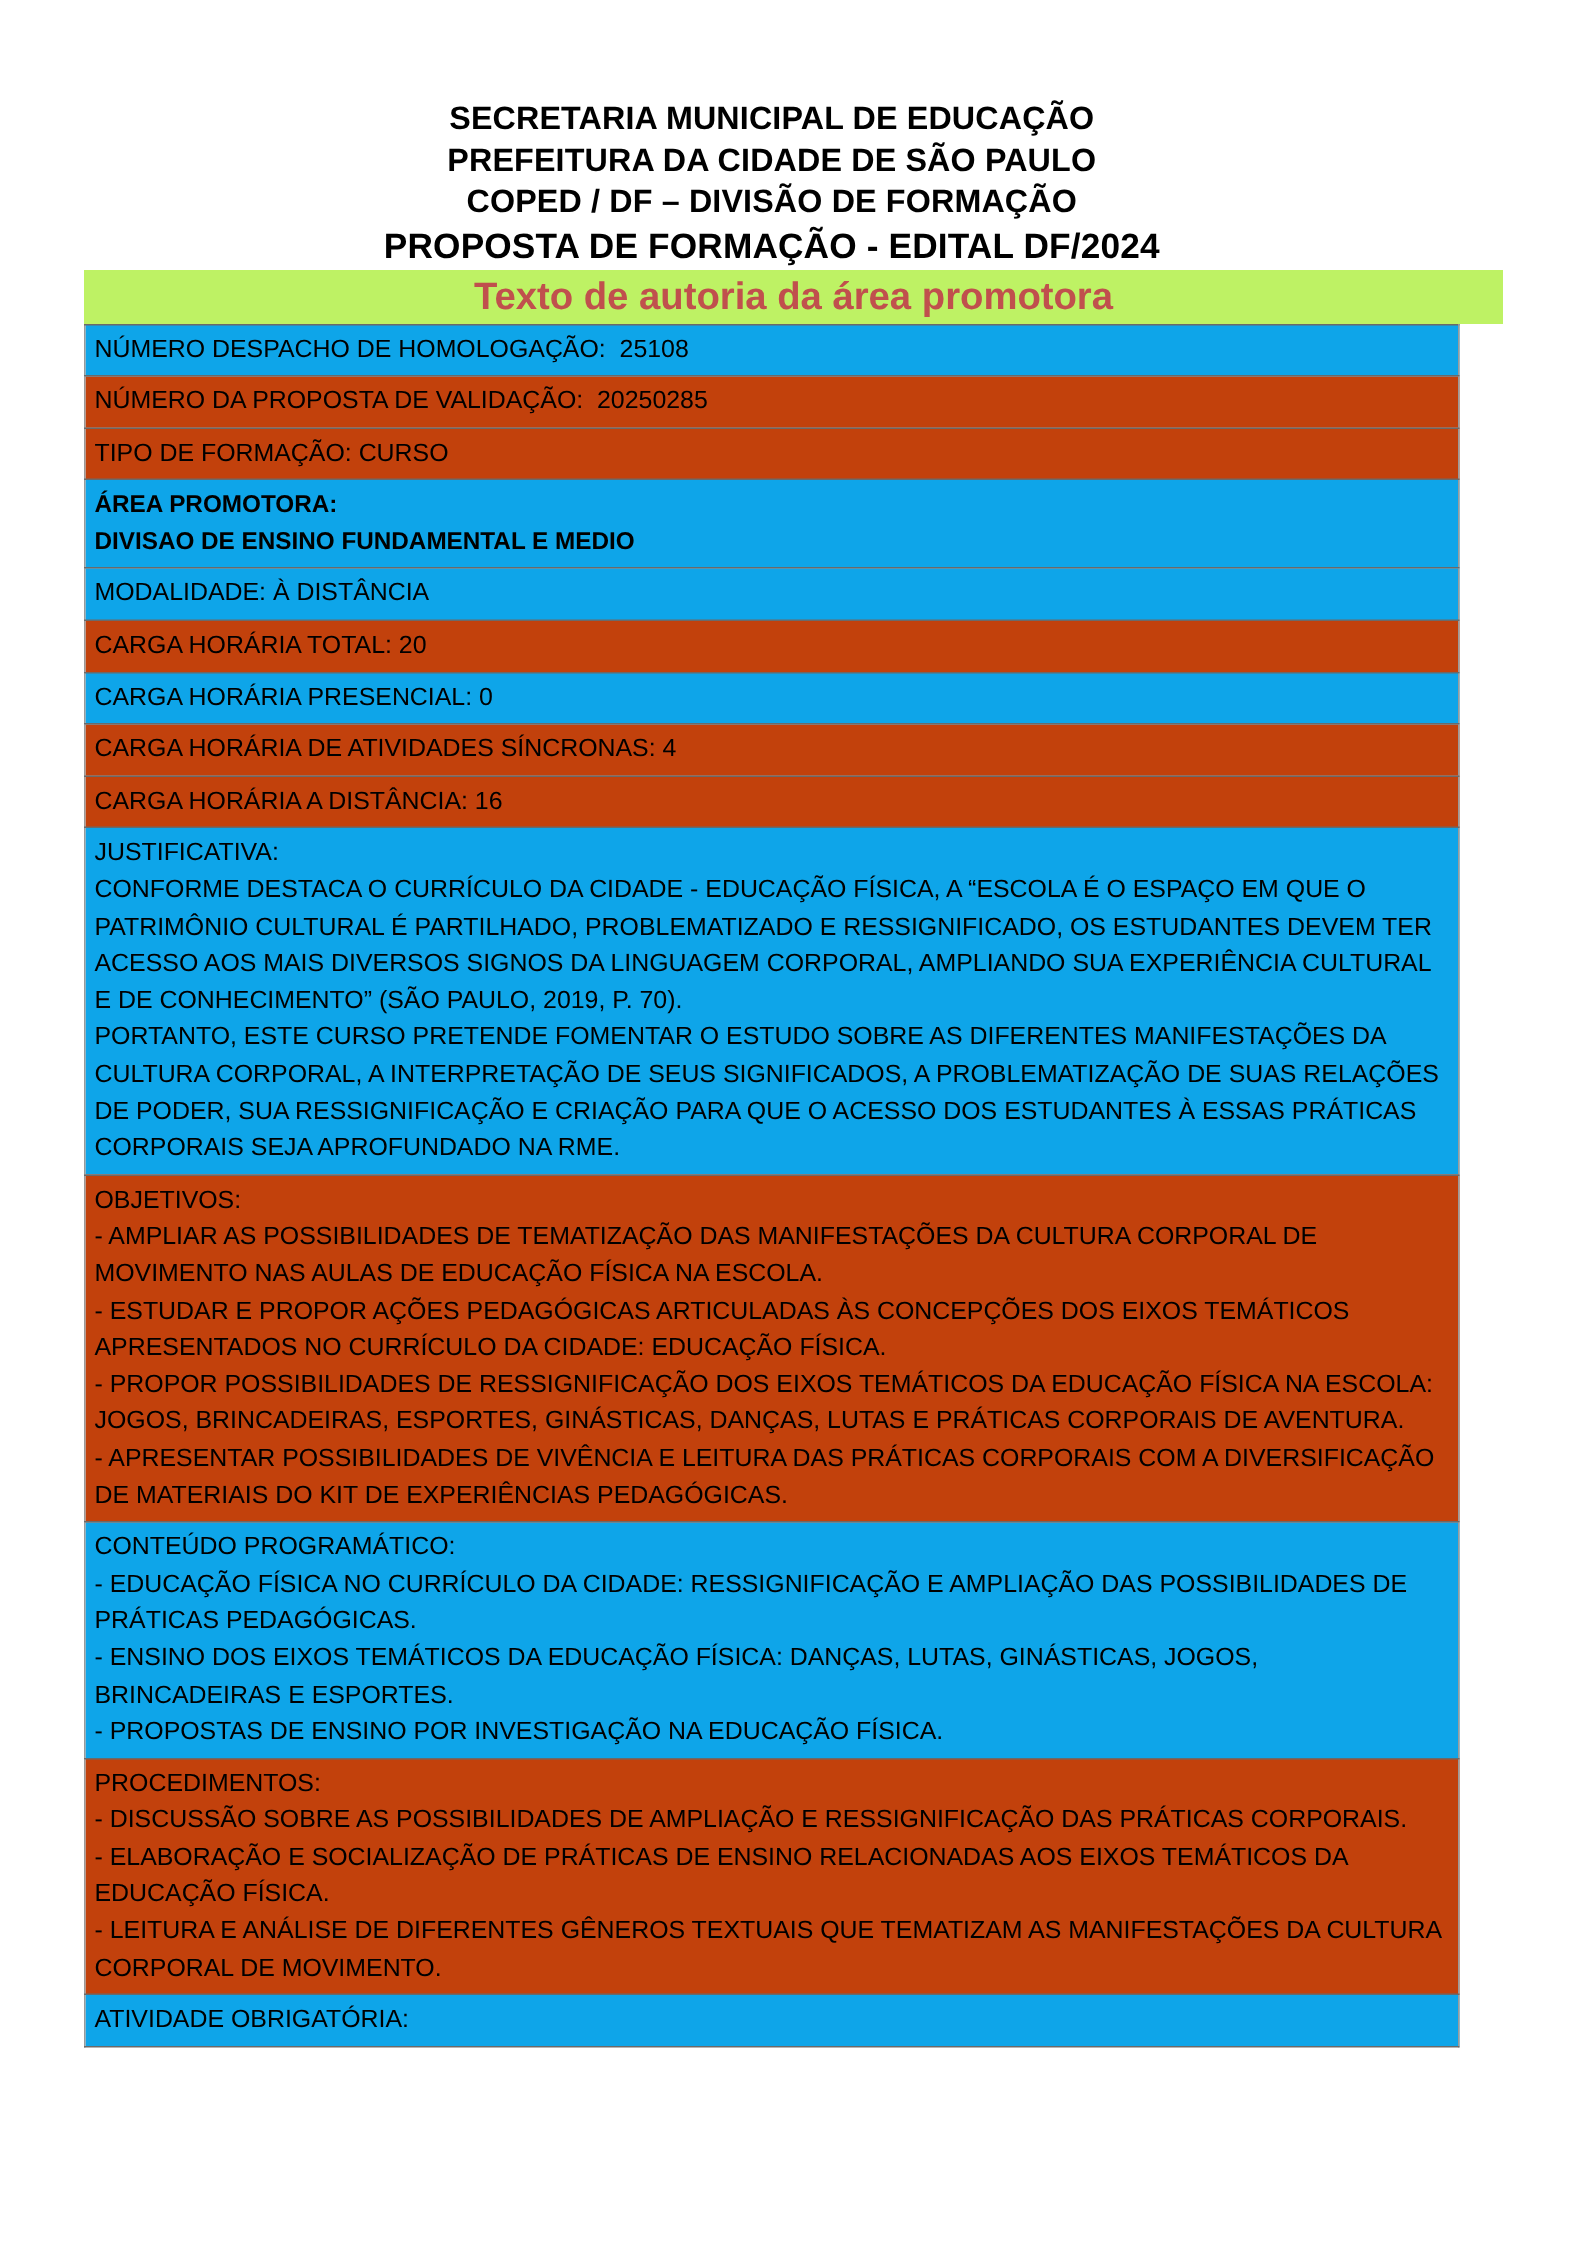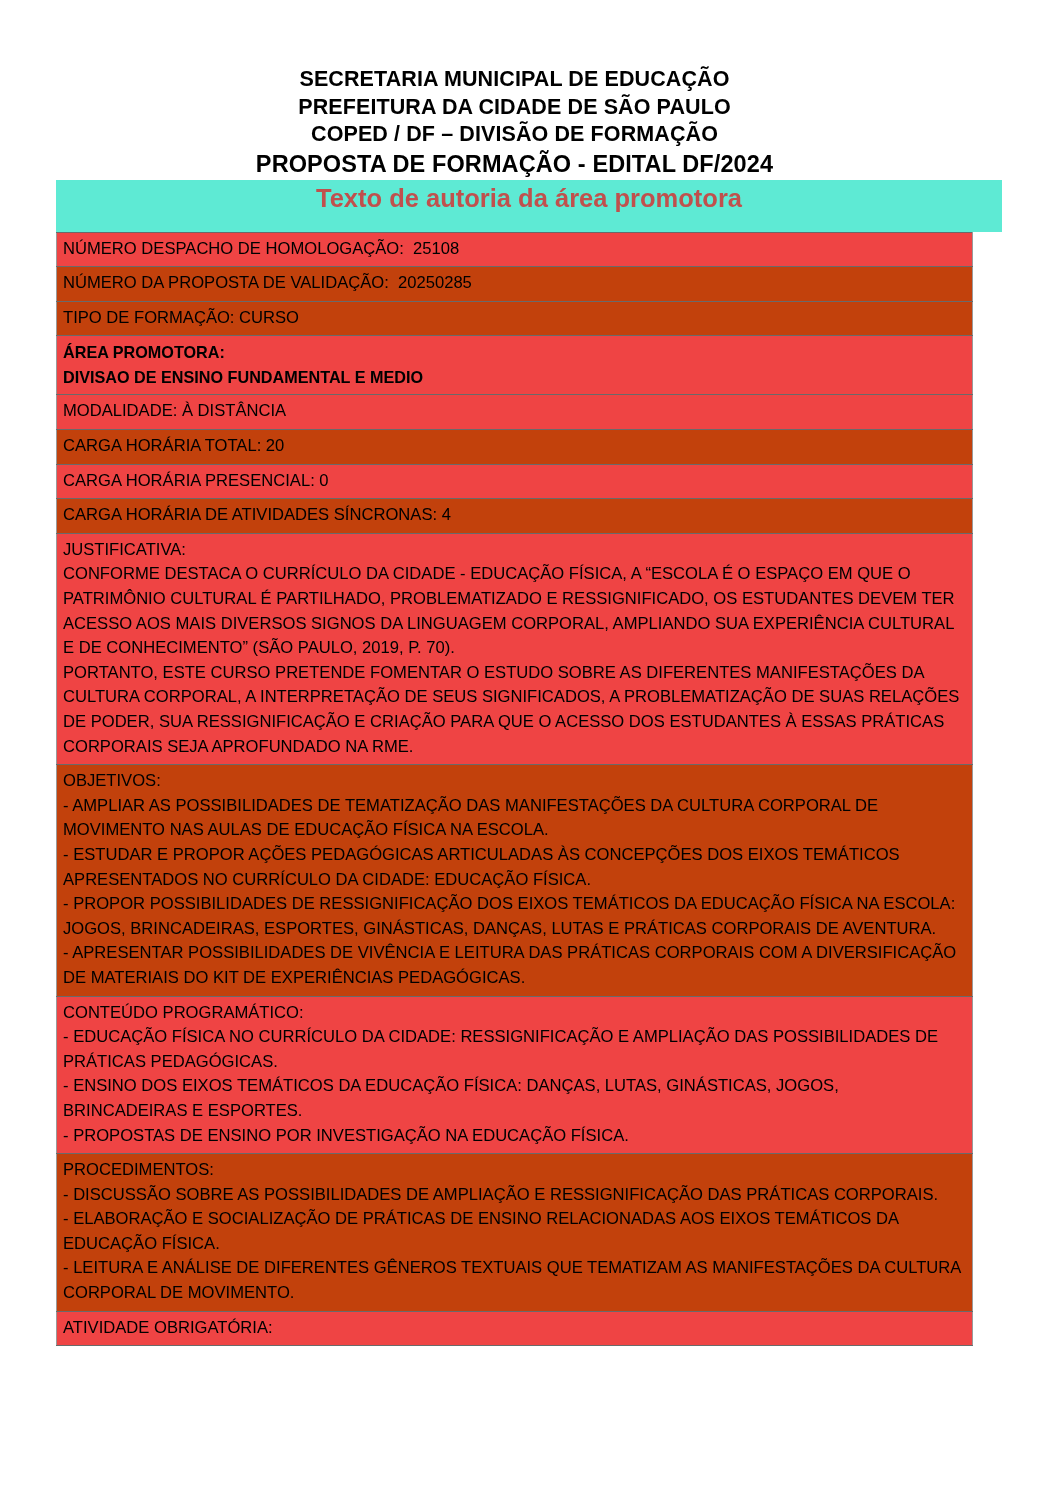--- a/index.html
+++ b/index.html
@@ -37,48 +37,48 @@
   .doc-header .line {
     white-space: nowrap;
   }
   .doc-header .line-main {
     font-size: 23.5px;
     line-height: 30px;
   }
 
   
   .banner {
-    background: #5eead4;
+    background: #bef264;
     text-align: center;
     color: #C0504D;
     font-weight: bold;
     font-size: 25.5px;
     line-height: 36px;
-    height: 52px;
+    height: 36px;
     margin-left: 0;
     margin-right: -29px;
     margin-top: 1px;
   }
 
   
   table.form {
     border-collapse: collapse;
     width: 917px;
     margin-top: 0;
     table-layout: fixed;
   }
   table.form td {
     border: 1px solid #9a9a9a;
     border-top-color: #6a6a6a;
     border-bottom-color: #6a6a6a;
     padding: 4px 6px 5px 6px;
     font-size: 16.6px;
     line-height: 24.6px;
     vertical-align: top;
-    background: #ef4444;
+    background: #0ea5e9;
     word-wrap: break-word;
   }
   table.form tr.tint td {
     background: #c2410c;
   }
   table.form tr.bold td {
     font-weight: bold;
     font-size: 16.2px;
   }
   td .txt {
@@ -160,20 +160,25 @@
         </td>
       </tr>
 
       <tr class="tint">
         <td>
           <span class="txt">CARGA HORÁRIA DE ATIVIDADES SÍNCRONAS: 4</span>
         </td>
       </tr>
 
 
+      <tr class="tint">
+        <td>
+          <span class="txt">CARGA HORÁRIA A DISTÂNCIA: 16</span>
+        </td>
+      </tr>
 
       <tr>
         <td>
           <span class="block-body">JUSTIFICATIVA:
 CONFORME DESTACA O CURRÍCULO DA CIDADE - EDUCAÇÃO FÍSICA, A “ESCOLA É O ESPAÇO EM QUE O PATRIMÔNIO CULTURAL É PARTILHADO, PROBLEMATIZADO E RESSIGNIFICADO, OS ESTUDANTES DEVEM TER ACESSO AOS MAIS DIVERSOS SIGNOS DA LINGUAGEM CORPORAL, AMPLIANDO SUA EXPERIÊNCIA CULTURAL E DE CONHECIMENTO” (SÃO PAULO, 2019, P. 70).
 PORTANTO, ESTE CURSO PRETENDE FOMENTAR O ESTUDO SOBRE AS DIFERENTES MANIFESTAÇÕES DA CULTURA CORPORAL, A INTERPRETAÇÃO DE SEUS SIGNIFICADOS, A PROBLEMATIZAÇÃO DE SUAS RELAÇÕES DE PODER, SUA RESSIGNIFICAÇÃO E CRIAÇÃO PARA QUE O ACESSO DOS ESTUDANTES À ESSAS PRÁTICAS CORPORAIS SEJA APROFUNDADO NA RME.</span>
         </td>
       </tr>
 
       <tr class="tint">

